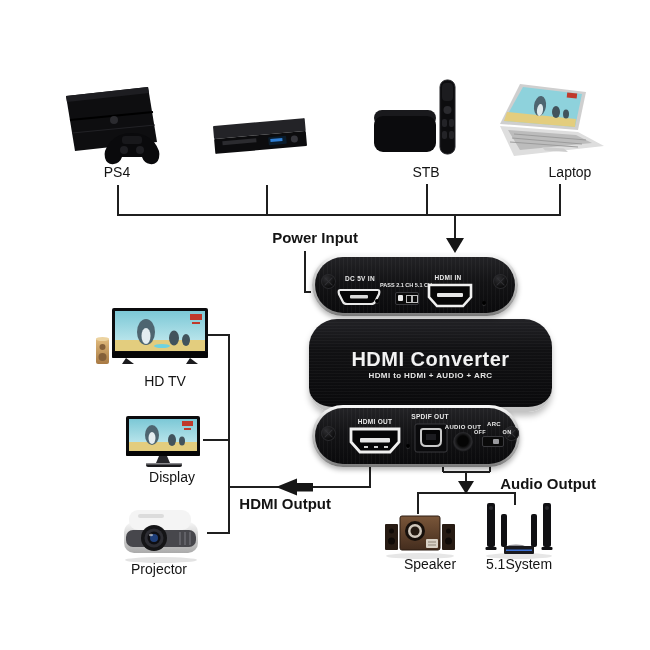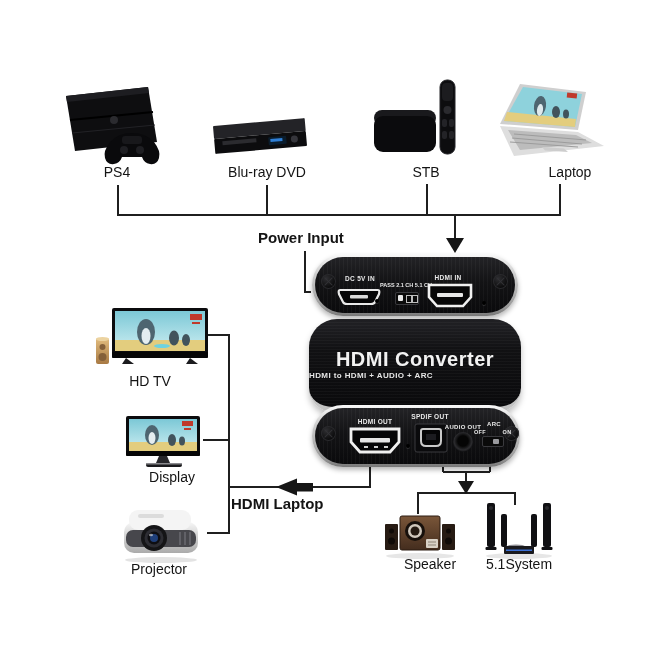--- a/index.html
+++ b/index.html
@@ -1,20 +1,20 @@
 <!DOCTYPE html>
 <html><head>
 <meta charset="utf-8">
 <style>
   html,body{margin:0;padding:0;background:#fff;}
   #stage{position:relative;width:650px;height:650px;background:#ffffff;overflow:hidden;
          font-family:"Liberation Sans",sans-serif;}
   .abs{position:absolute;}
   .dlabel{position:absolute;font-size:14px;color:#141414;text-align:center;z-index:5;}
-  .blabel{position:absolute;font-size:15px;font-weight:bold;color:#141414;text-align:left;z-index:5;}
+  .blabel{position:absolute;font-size:15px;font-weight:bold;color:#141414;text-align:right;z-index:5;}
   svg{display:block;}
   
   .panel{position:absolute;border-radius:32px;z-index:4;
          background:linear-gradient(180deg,#fafafa 0%,#d6d6d6 25%,#9a9a9a 85%,#777 100%);
          box-shadow:0 3px 5px rgba(0,0,0,0.28);}
   .panel-face{position:absolute;inset:3px;border-radius:29px;
          background:linear-gradient(180deg,#232326 0%,#131315 45%,#0a0a0c 100%);}
   .panel-face::after{content:"";position:absolute;inset:0;border-radius:29px;
          background:repeating-linear-gradient(90deg,rgba(255,255,255,0.035) 0 1px,transparent 1px 4px);}
   .ptext{position:absolute;color:#e9e9e9;font-weight:bold;letter-spacing:0.3px;
@@ -22,26 +22,26 @@
   .screw{position:absolute;width:15px;height:15px;border-radius:50%;z-index:2;
          background:radial-gradient(circle at 35% 30%,#2e2e31,#0a0a0b 70%);
          box-shadow:inset 0 0 0 1px #2a2a2d;}
   .screw::before,.screw::after{content:"";position:absolute;left:2px;right:2px;top:7px;height:1px;background:#323235;}
   .screw::before{transform:rotate(45deg);} .screw::after{transform:rotate(-45deg);}
   .hole{position:absolute;width:4px;height:4px;border-radius:50%;background:#000;
         box-shadow:0 1px 0 rgba(255,255,255,0.12);z-index:2;}
   .mainbody{position:absolute;left:309px;top:319px;width:212px;height:88px;z-index:3;
         border-radius:28px 28px 24px 24px;
         background:linear-gradient(180deg,#222226 0%,#111113 35%,#0a0a0c 100%);
-        border-bottom:5px solid #c4c4c4;box-shadow:0 4px 6px rgba(0,0,0,0.25);}
+        border-bottom:5px solid #c4c4c4;box-shadow:0 4px 6px rgba(0,0,0,0.25);padding-left:31px;}
   .mainbody::after{content:"";position:absolute;inset:0;border-radius:28px 28px 24px 24px;
         background:repeating-linear-gradient(0deg,rgba(255,255,255,0.03) 0 1px,transparent 1px 3px);}
   .bodytitle{position:absolute;left:0;right:0;top:29px;text-align:center;color:#f2f2f2;
         font-size:20px;font-weight:bold;letter-spacing:0.5px;z-index:2;}
-  .bodysub{position:absolute;left:0;right:0;top:52px;text-align:left;color:#e5e5e5;
+  .bodysub{position:absolute;left:0;right:0;top:52px;text-align:center;color:#e5e5e5;
         font-size:8px;font-weight:bold;letter-spacing:0.4px;z-index:2;}
   .jack{position:absolute;border-radius:50%;z-index:2;
         background:radial-gradient(circle at 50% 45%,#050505 35%,#2c2c2f 60%,#0c0c0e 75%);}
   .slide{position:absolute;z-index:2;background:#0a0a0a;border:1px solid #3a3a3e;border-radius:2px;}
   .knob{position:absolute;background:#e8e8e8;border-radius:1px;}
 </style>
 </head>
 <body>
 
 <div id="stage">
@@ -124,26 +124,26 @@
       <polygon points="12,42 90,48 116,62 26,72" fill="#dedede"></polygon>
       <polygon points="20,46 88,51 104,59 32,66" fill="#bcbcbc"></polygon>
       <line x1="26" y1="50" x2="98" y2="56" stroke="#9c9c9c" stroke-width="1"></line>
       <line x1="24" y1="54" x2="94" y2="60" stroke="#9c9c9c" stroke-width="1"></line>
       <line x1="22" y1="58" x2="90" y2="63" stroke="#9c9c9c" stroke-width="1"></line>
       <polygon points="54,63 76,64.5 80,68 57,66.5" fill="#cdcdcd"></polygon>
     </g>
   </svg>
 
   <div class="dlabel" style="left:87px;top:164px;width:60px">PS4</div>
-  <div class="dlabel" style="left:202px;top:164px;width:130px">Blu-ray DVD</div>
   <div class="dlabel" style="left:396px;top:164px;width:60px">STB</div>
   <div class="dlabel" style="left:530px;top:164px;width:80px">Laptop</div>
 
   <div class="blabel" style="left:258px;top:229px;width:100px">Power Input</div>
-  <div class="blabel" style="left:231px;top:495px;width:100px">HDMI Laptop</div>
+  <div class="blabel" style="left:231px;top:495px;width:100px">HDMI Output</div>
+  <div class="blabel" style="left:496px;top:475px;width:100px">Audio Output</div>
 
   <div class="panel" style="left:312px;top:254px;width:206px;height:62px">
     <div class="panel-face"></div>
     <div class="screw" style="left:9px;top:20px"></div>
     <div class="screw" style="left:181px;top:20px"></div>
     <div class="ptext" style="left:24px;top:21px;width:48px;font-size:6.5px">DC 5V IN</div>
 
     <svg class="abs" style="left:25px;top:34px;z-index:2" width="44" height="18" viewBox="0 0 44 18">
       <path d="M3,2 H41 Q43,2 42,6 L38,14 Q37,16 34,16 H10 Q7,16 6,14 L2,6 Q1,2 3,2 Z" fill="#060607" stroke="#e9e9e9" stroke-width="2.2"></path>
       <rect x="13" y="7" width="18" height="3.5" rx="1" fill="#d9d9d9"></rect>
@@ -228,21 +228,21 @@
       <ellipse cx="92" cy="30" rx="5" ry="7.5" fill="#42535c"></ellipse>
       <ellipse cx="104" cy="32" rx="4" ry="6" fill="#42535c"></ellipse>
       <ellipse cx="80" cy="38" rx="8" ry="2" fill="#6fd2df"></ellipse>
       <rect x="108" y="6" width="12" height="6" fill="#c0392b"></rect>
       <rect x="110" y="14" width="8" height="2" fill="#c0392b"></rect>
       <rect x="30" y="44" width="96" height="6" rx="1" fill="#050506"></rect>
       <polygon points="44,50 52,56 40,56" fill="#1b1b1e"></polygon>
       <polygon points="108,50 116,56 104,56" fill="#1b1b1e"></polygon>
     </g>
   </svg>
-  <div class="dlabel" style="left:110px;top:373px;width:80px">HD TV</div>
+  <div class="dlabel" style="left:125px;top:373px;width:80px">HD TV</div>
 
   <svg class="abs" style="left:124px;top:416px;z-index:2" width="78" height="54" viewBox="0 0 78 54">
     <rect x="2" y="0" width="74" height="40" rx="2" fill="#0b0b0d"></rect>
     <rect x="5" y="3" width="68" height="32" fill="url(#sky)"></rect>
     <rect x="5" y="26" width="68" height="9" fill="#e3cd7e"></rect>
     <ellipse cx="28" cy="19" rx="7" ry="10" fill="#4e6570"></ellipse>
     <ellipse cx="28" cy="22" rx="3.5" ry="6" fill="#e4edf0"></ellipse>
     <ellipse cx="48" cy="24" rx="4" ry="6" fill="#42535c"></ellipse>
     <ellipse cx="58" cy="25" rx="3" ry="4.5" fill="#42535c"></ellipse>
     <rect x="58" y="5" width="11" height="5" fill="#c0392b"></rect>

